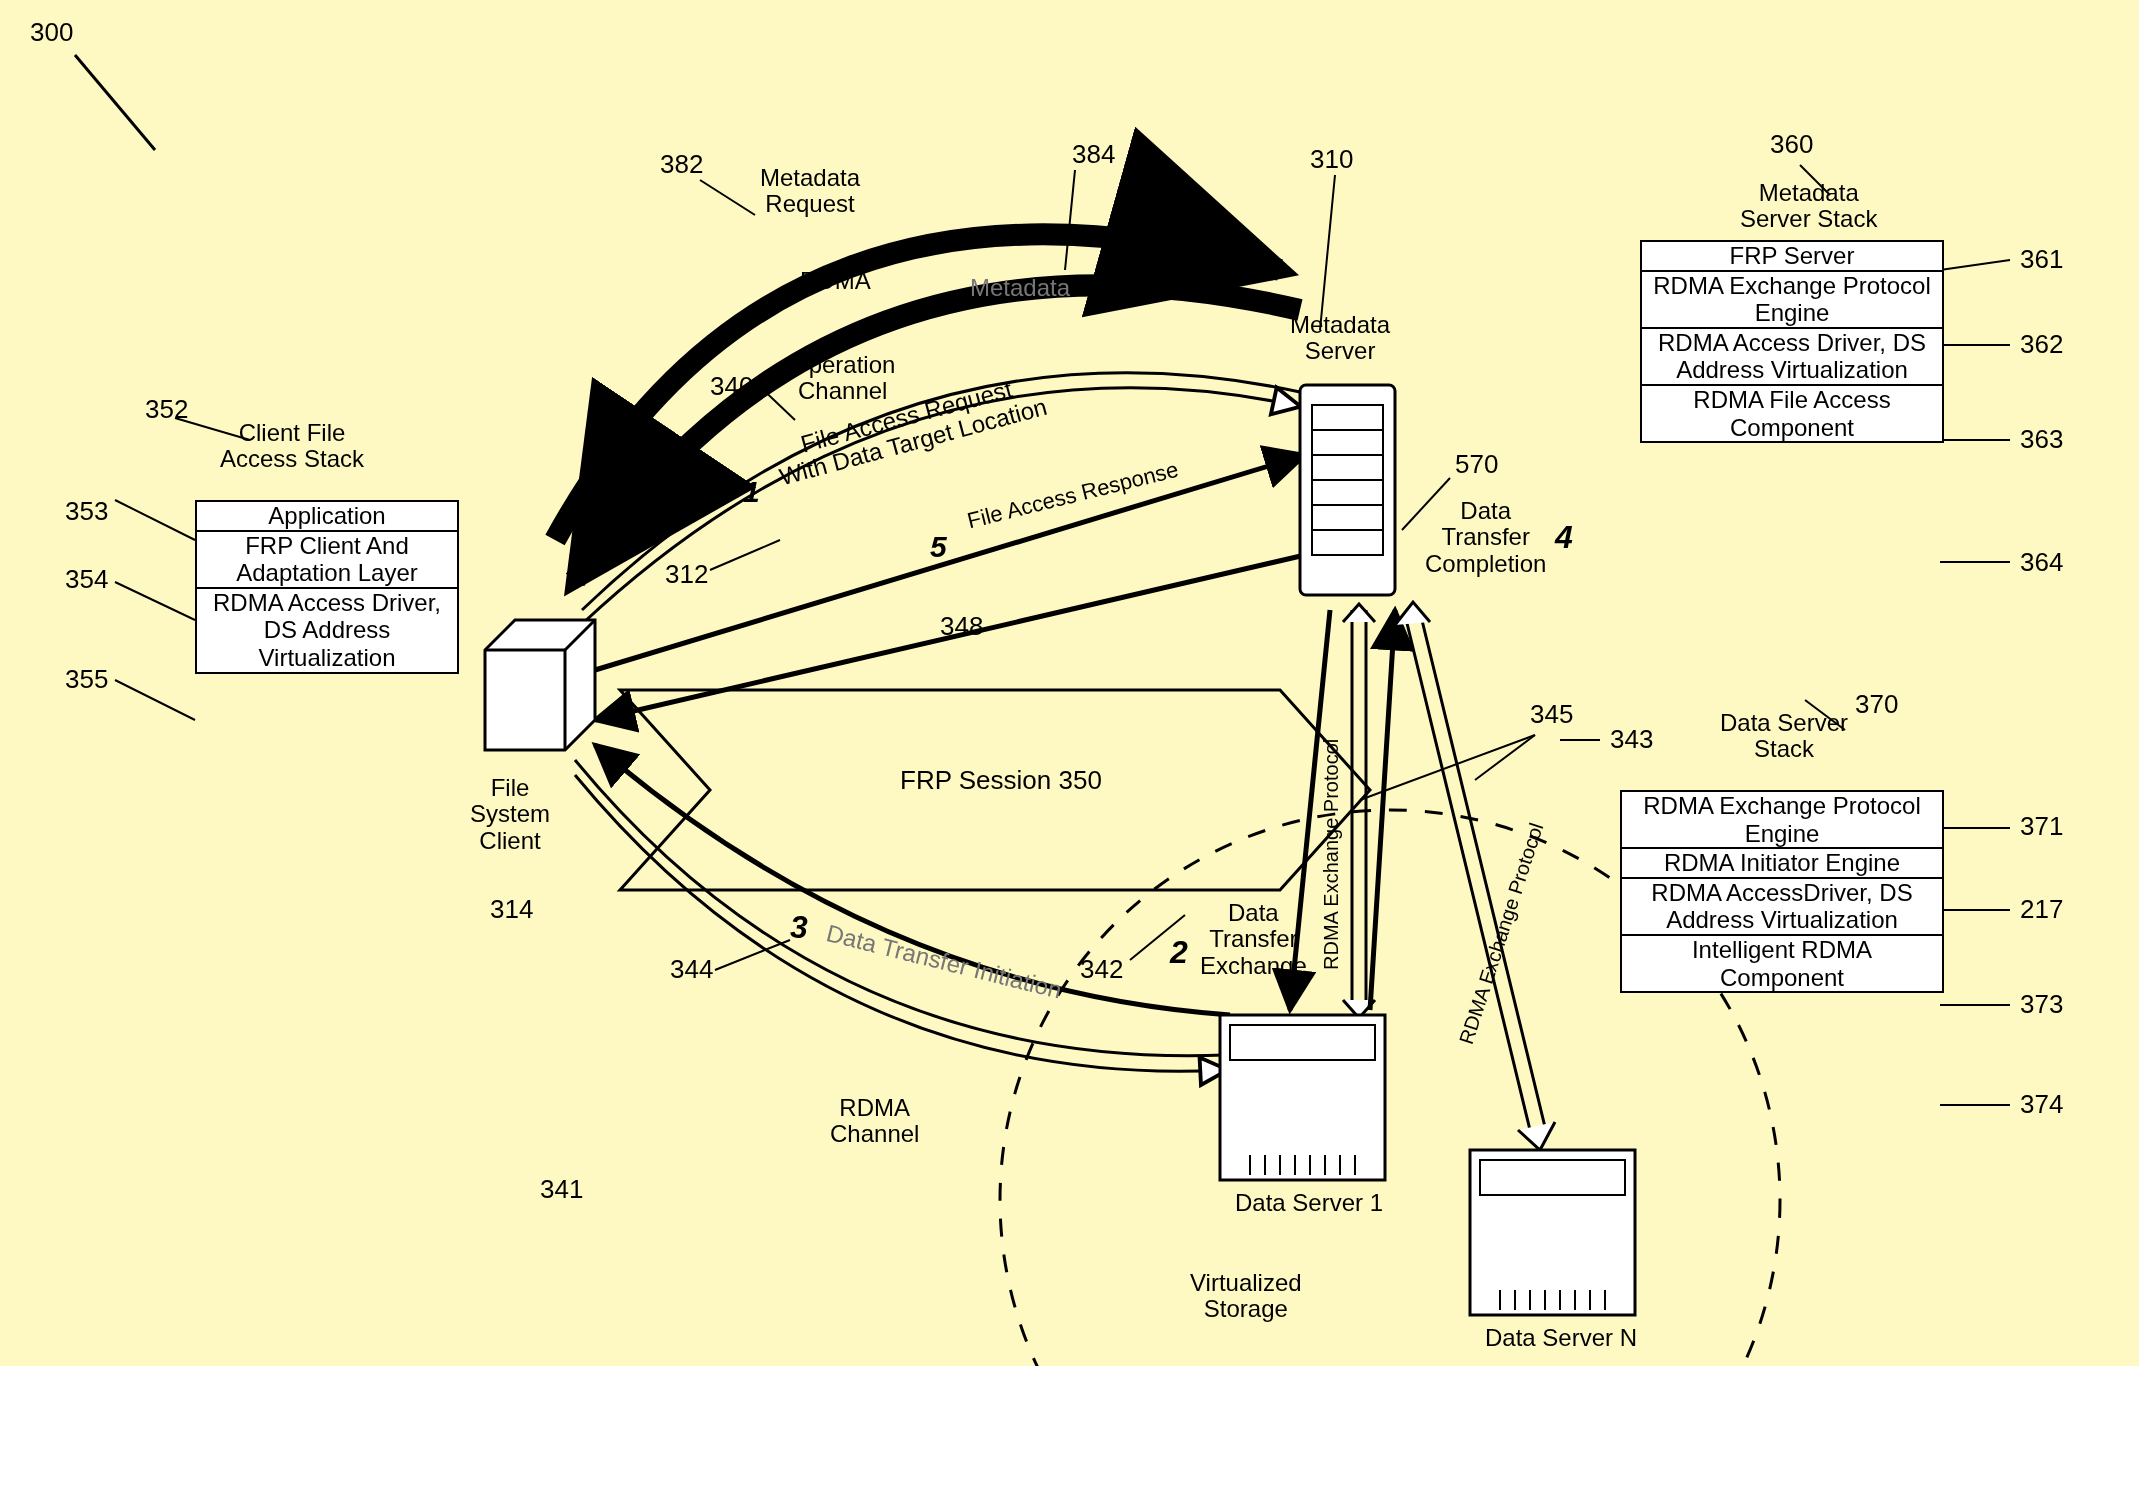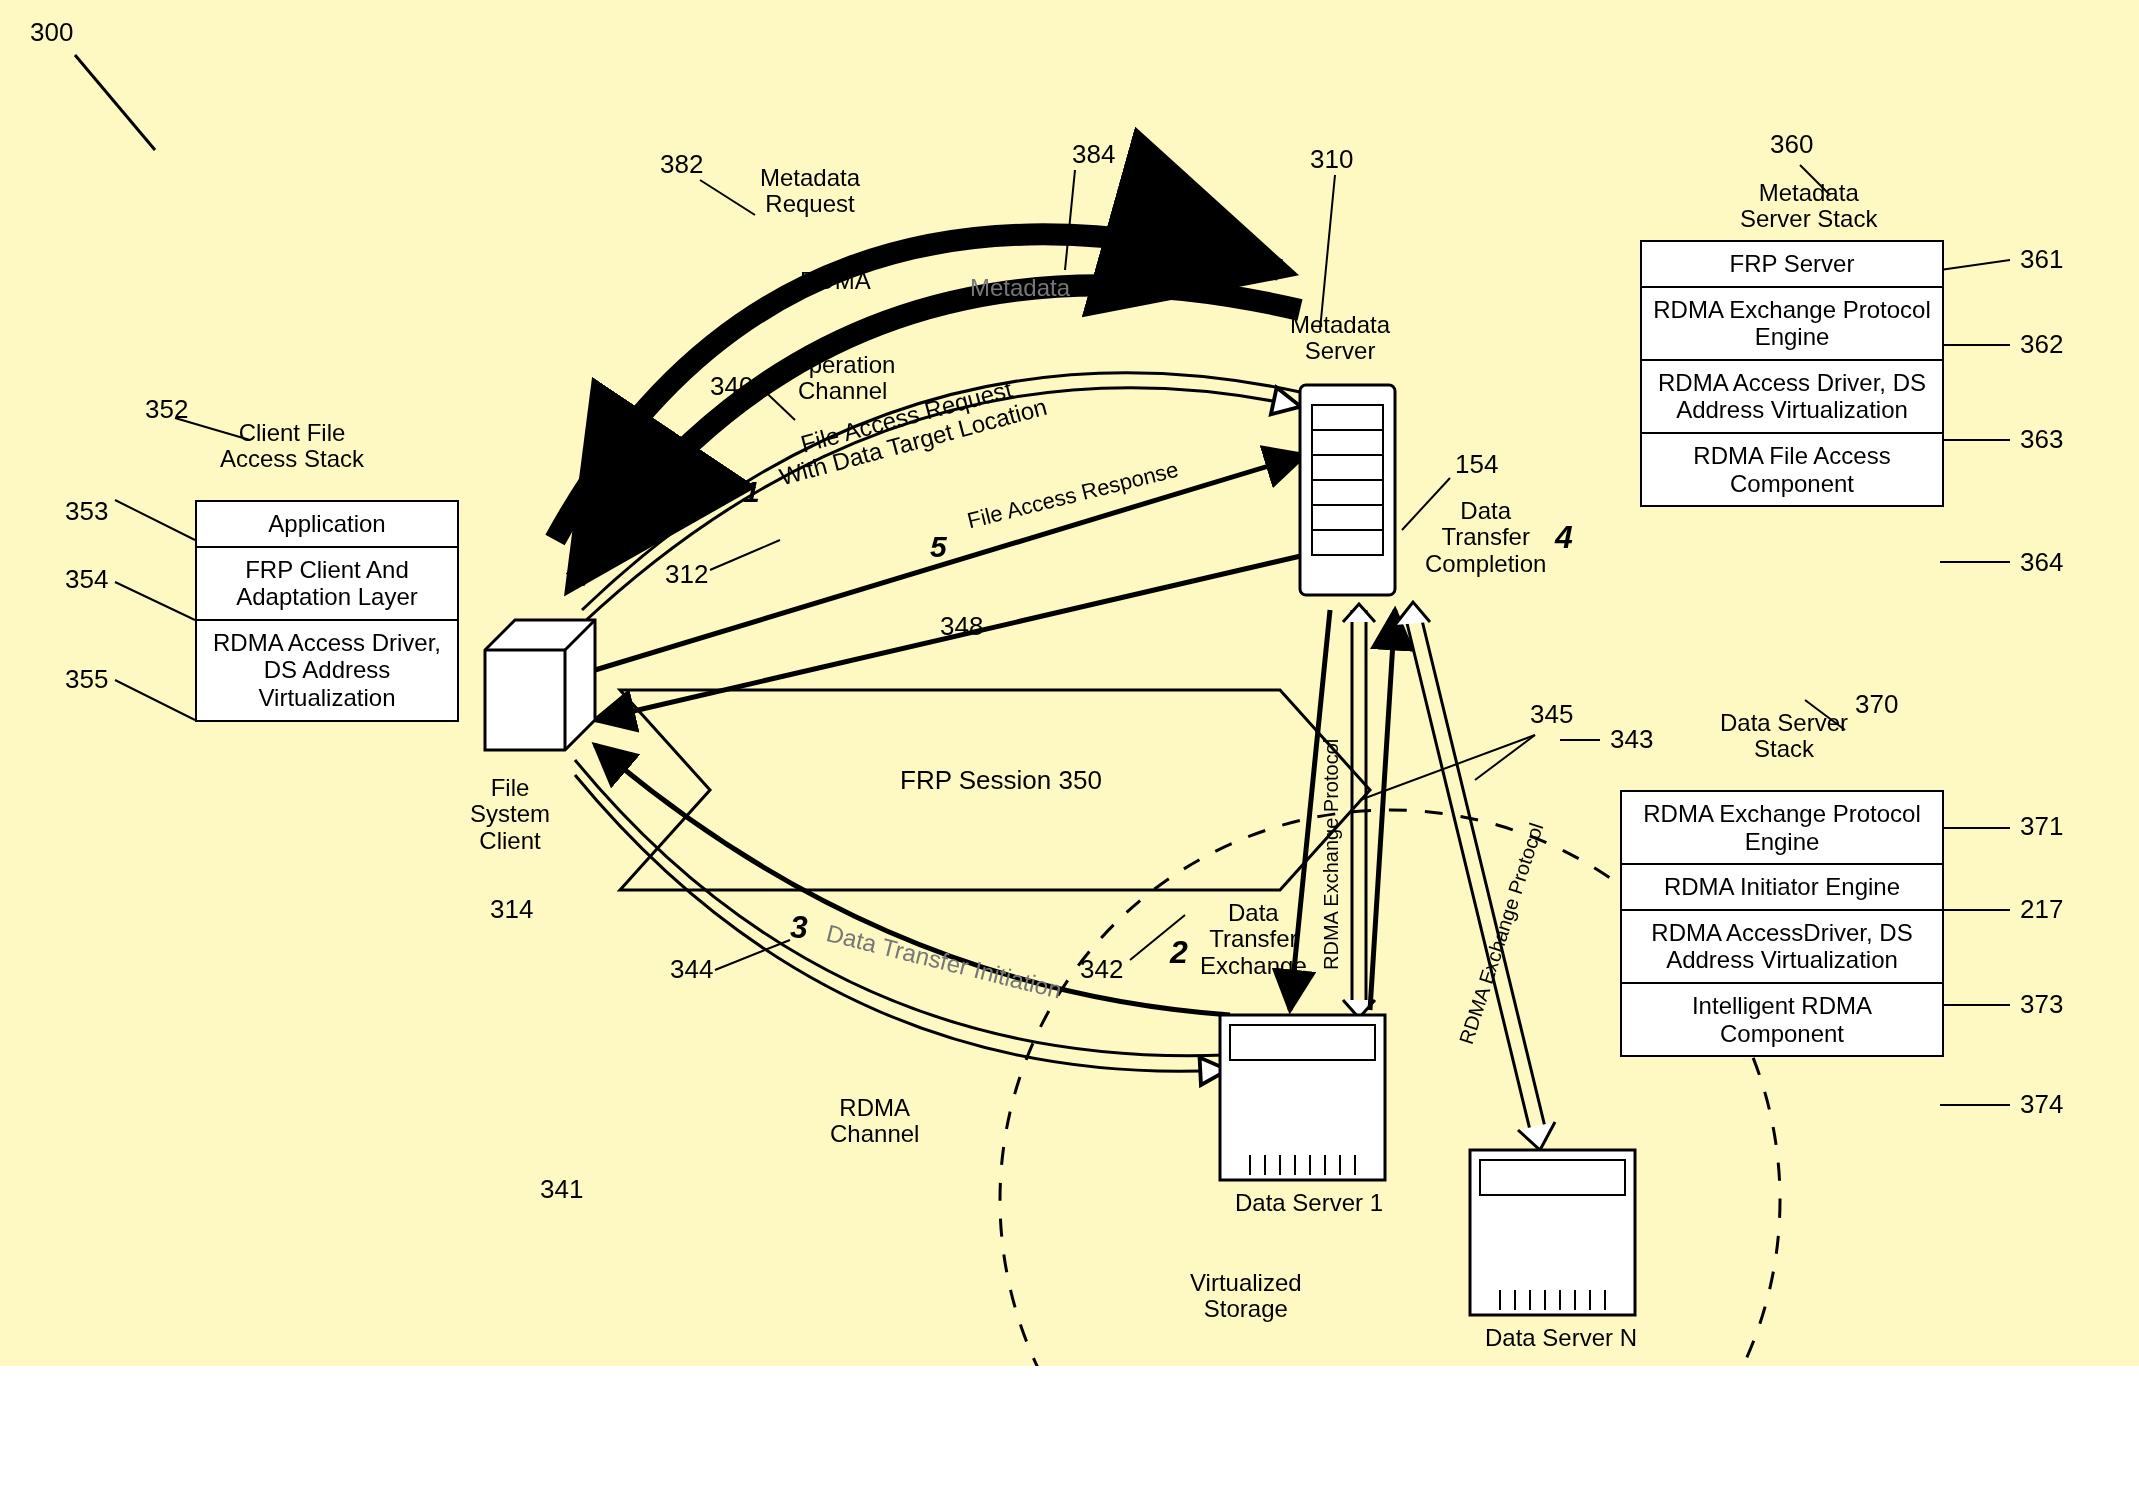--- a/index.html
+++ b/index.html
@@ -30,21 +30,21 @@
     background: #fff;
     display: flex;
     flex-direction: column;
   }
   .stack .row {
     border-top: 2px solid #000;
     display: flex;
     align-items: center;
     justify-content: center;
     text-align: center;
-    padding: 8px 10px;
+    padding: 0 10px;
     font-size: 24px;
     line-height: 1.15;
   }
   .stack .row:first-child { border-top: 0; }
   .frp-box {
     position: absolute;
     text-align: center;
     font-size: 26px;
     line-height: 1.2;
   }
@@ -240,21 +240,21 @@
 <div class="lbl" style="left:770px; top:440px; transform:rotate(-15deg); transform-origin:left top;">File Access Request
 With Data Target Location</div>
 
 <div class="lbl" style="left:930px; top:530px; font-style:italic; font-size:30px; font-weight:bold;">5</div>
 <div class="lbl" style="left:965px; top:510px; transform:rotate(-14deg); transform-origin:left top; font-size:22px;">File Access Response</div>
 <div class="lbl ref" style="left:940px; top:612px;">348</div>
 
 <div class="frp-box" style="left:900px; top:765px;">FRP Session
 350</div>
 
-<div class="lbl ref" style="left:1455px; top:450px;">154</div>
+<div class="lbl ref" style="left:1455px; top:450px;">570</div>
 <div class="lbl" style="left:1425px; top:498px;">Data
 Transfer
 Completion</div>
 <div class="lbl" style="left:1555px; top:520px; font-style:italic; font-size:32px; font-weight:bold;">4</div>
 
 <div class="lbl ref" style="left:1530px; top:700px;">345</div>
 <div class="lbl ref" style="left:1610px; top:725px;">343</div>
 
 <div class="lbl ref" style="left:1855px; top:690px;">370</div>
 <div class="lbl" style="left:1720px; top:710px;">Data Server

